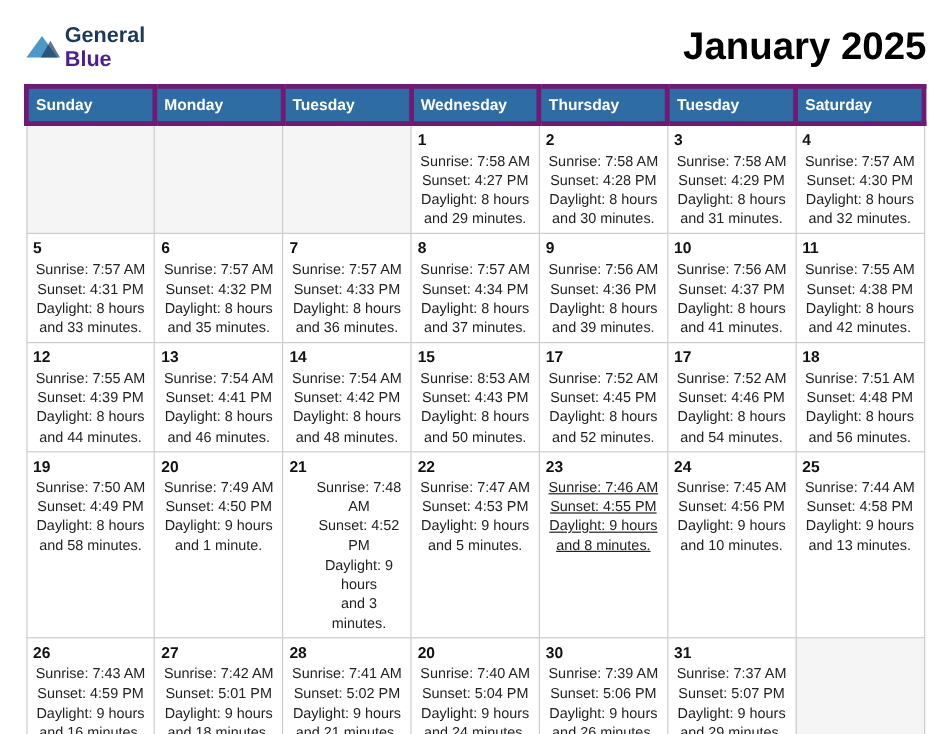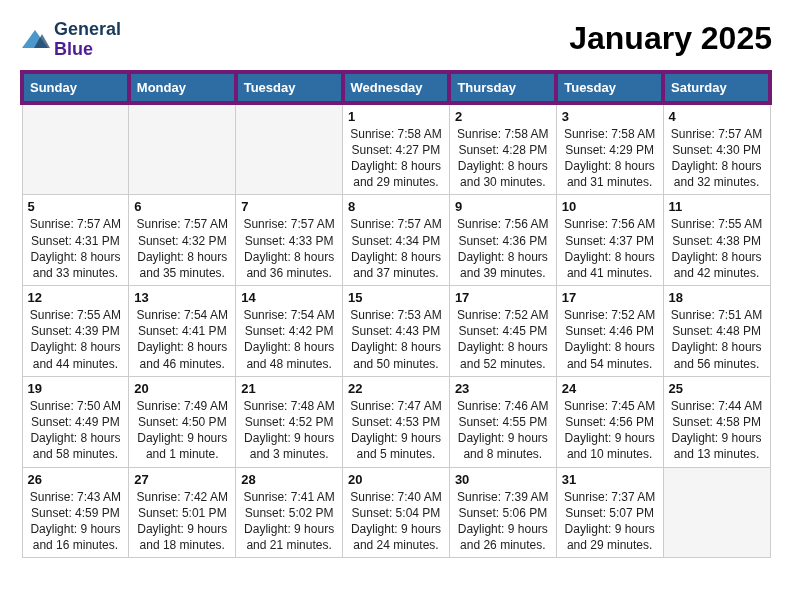--- a/index.html
+++ b/index.html
@@ -219,21 +219,21 @@
           </td>
           <td>
             <div class="day-number">14</div>
             <div class="day-info" style="white-space: pre-line;">Sunrise: 7:54 AM
 Sunset: 4:42 PM
 Daylight: 8 hours
 and 48 minutes.</div>
           </td>
           <td>
             <div class="day-number">15</div>
-            <div class="day-info" style="white-space: pre-line;">Sunrise: 7:53 AM
+            <div class="day-info" style="white-space: pre-line;">Sunrise: 8:53 AM
 Sunset: 4:43 PM
 Daylight: 8 hours
 and 50 minutes.</div>
           </td>
           <td>
             <div class="day-number">17</div>
             <div class="day-info" style="white-space: pre-line;">Sunrise: 7:52 AM
 Sunset: 4:45 PM
 Daylight: 8 hours
 and 52 minutes.</div>
@@ -263,35 +263,35 @@
           </td>
           <td>
             <div class="day-number">20</div>
             <div class="day-info" style="white-space: pre-line;">Sunrise: 7:49 AM
 Sunset: 4:50 PM
 Daylight: 9 hours
 and 1 minute.</div>
           </td>
           <td>
             <div class="day-number">21</div>
-            <div class="day-info" style="white-space: pre-line;">Sunrise: 7:48 AM
+            <div class="day-info" style="white-space: pre-line; margin-left: 20px;">Sunrise: 7:48 AM
 Sunset: 4:52 PM
 Daylight: 9 hours
 and 3 minutes.</div>
           </td>
           <td>
             <div class="day-number">22</div>
             <div class="day-info" style="white-space: pre-line;">Sunrise: 7:47 AM
 Sunset: 4:53 PM
 Daylight: 9 hours
 and 5 minutes.</div>
           </td>
           <td>
             <div class="day-number">23</div>
-            <div class="day-info" style="white-space: pre-line;">Sunrise: 7:46 AM
+            <div class="day-info" style="white-space: pre-line; text-decoration: underline;">Sunrise: 7:46 AM
 Sunset: 4:55 PM
 Daylight: 9 hours
 and 8 minutes.</div>
           </td>
           <td>
             <div class="day-number">24</div>
             <div class="day-info" style="white-space: pre-line;">Sunrise: 7:45 AM
 Sunset: 4:56 PM
 Daylight: 9 hours
 and 10 minutes.</div>

